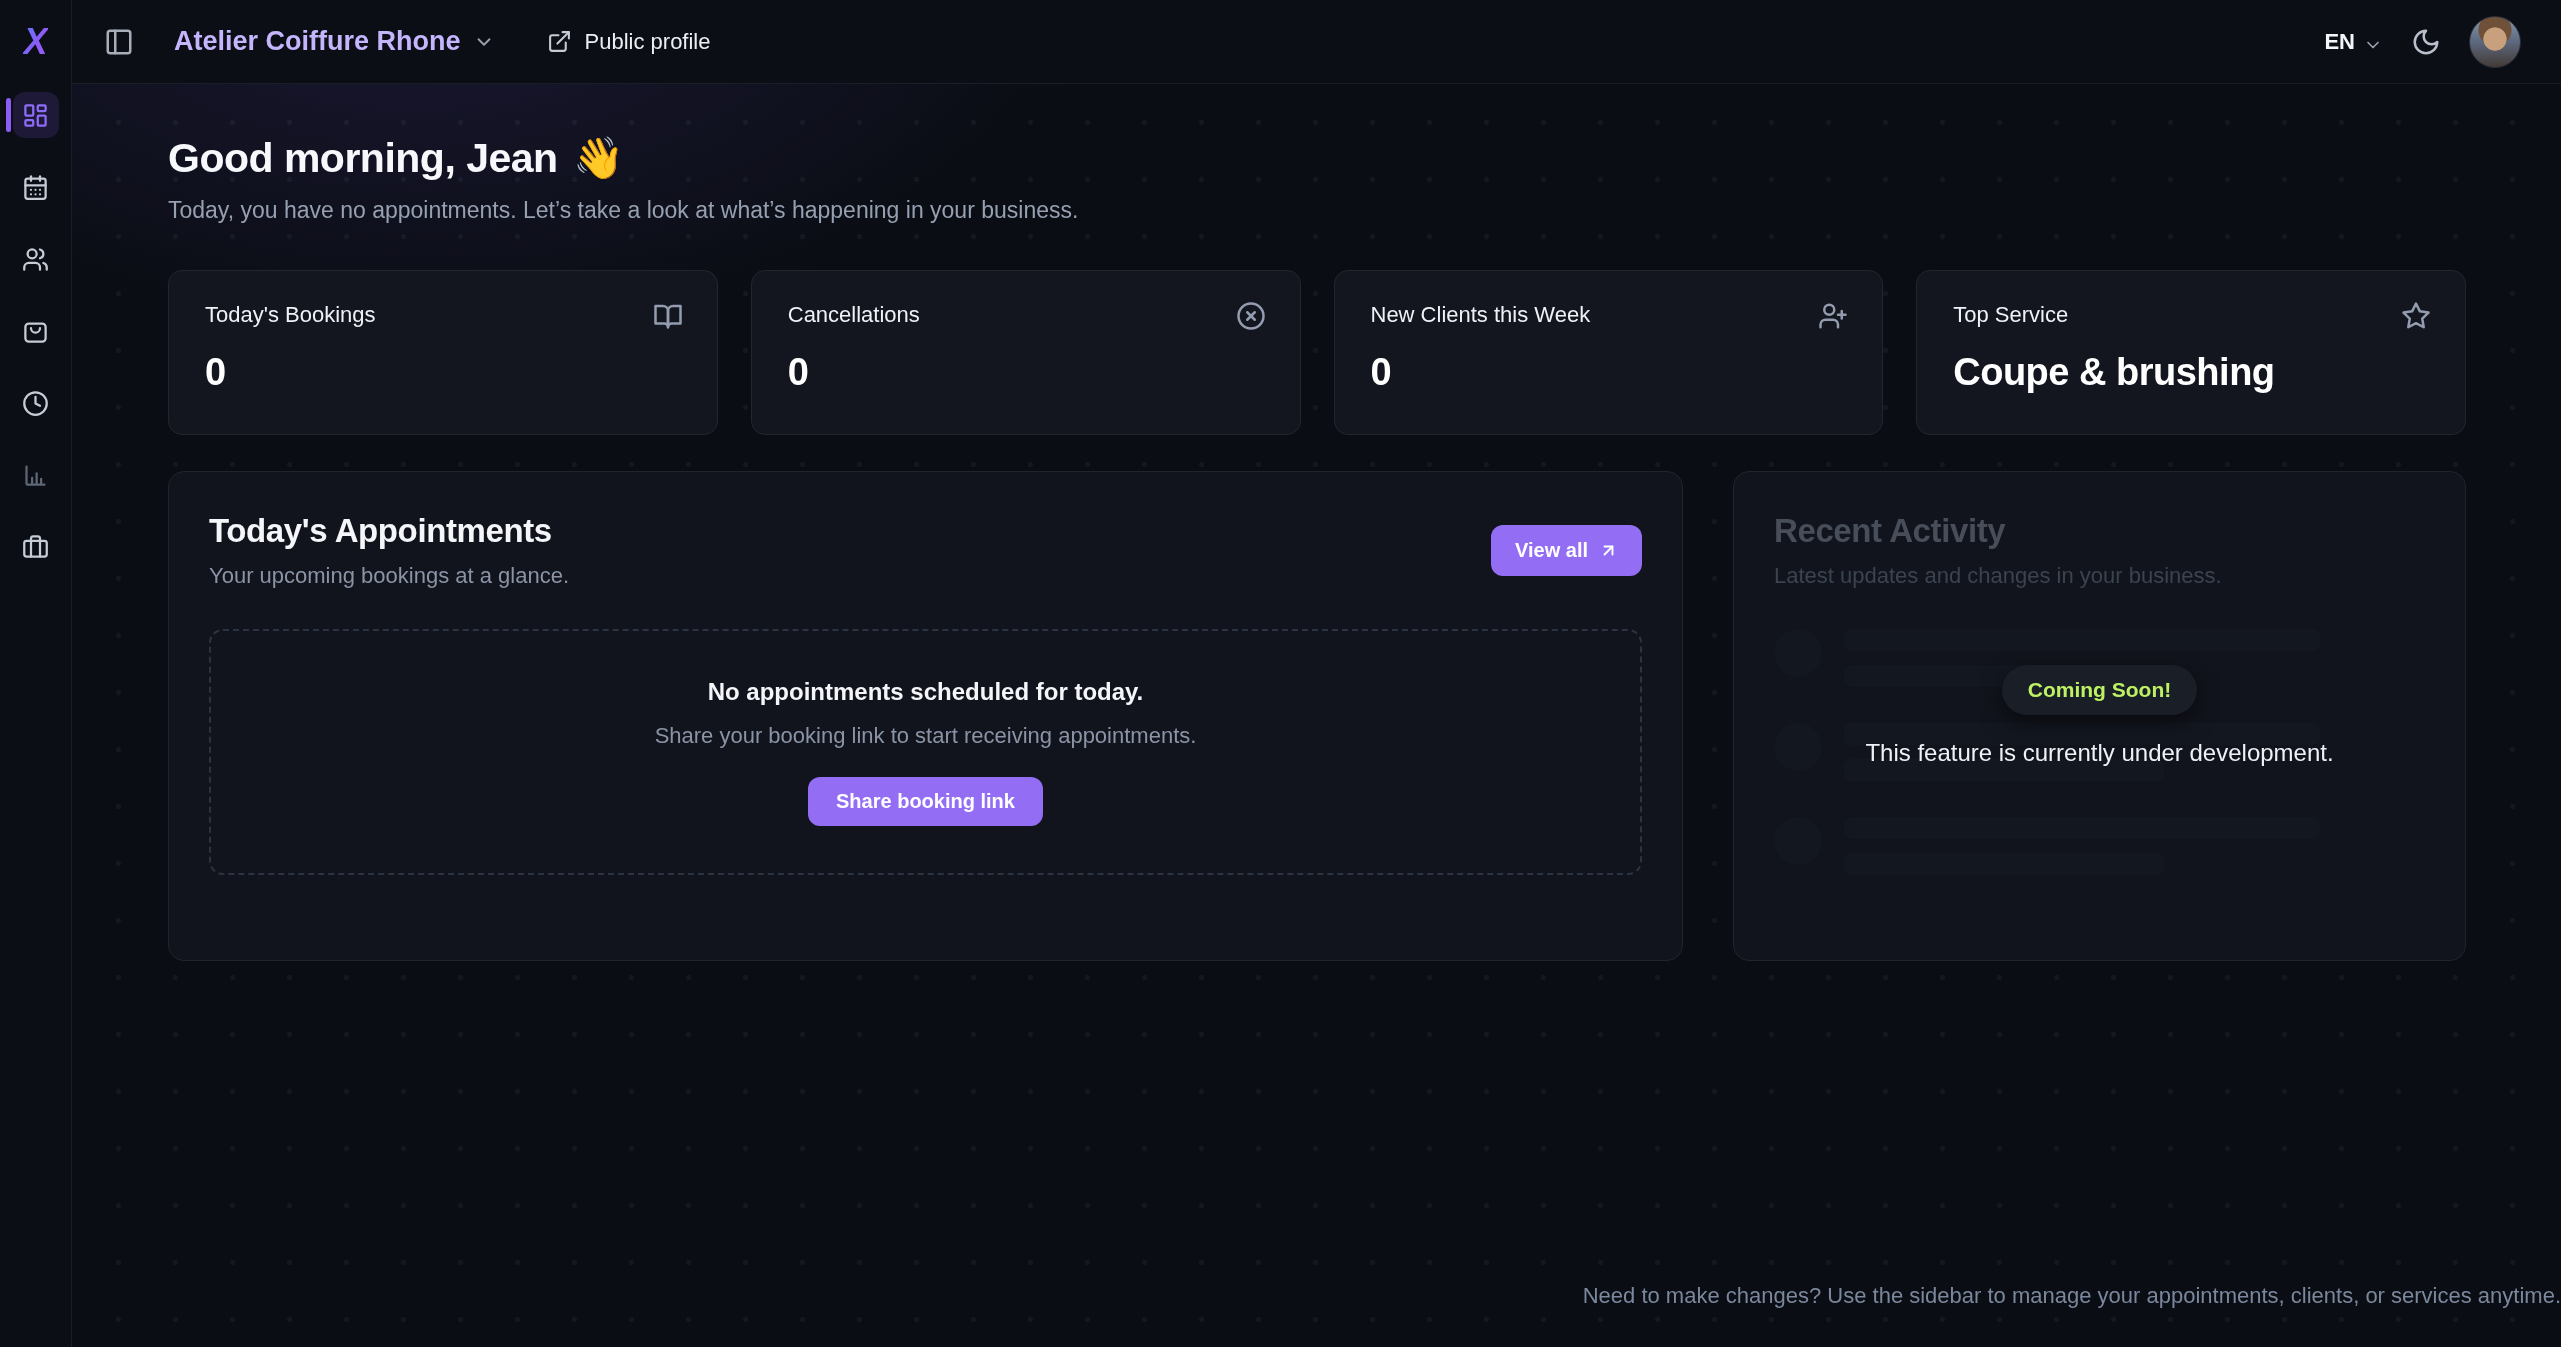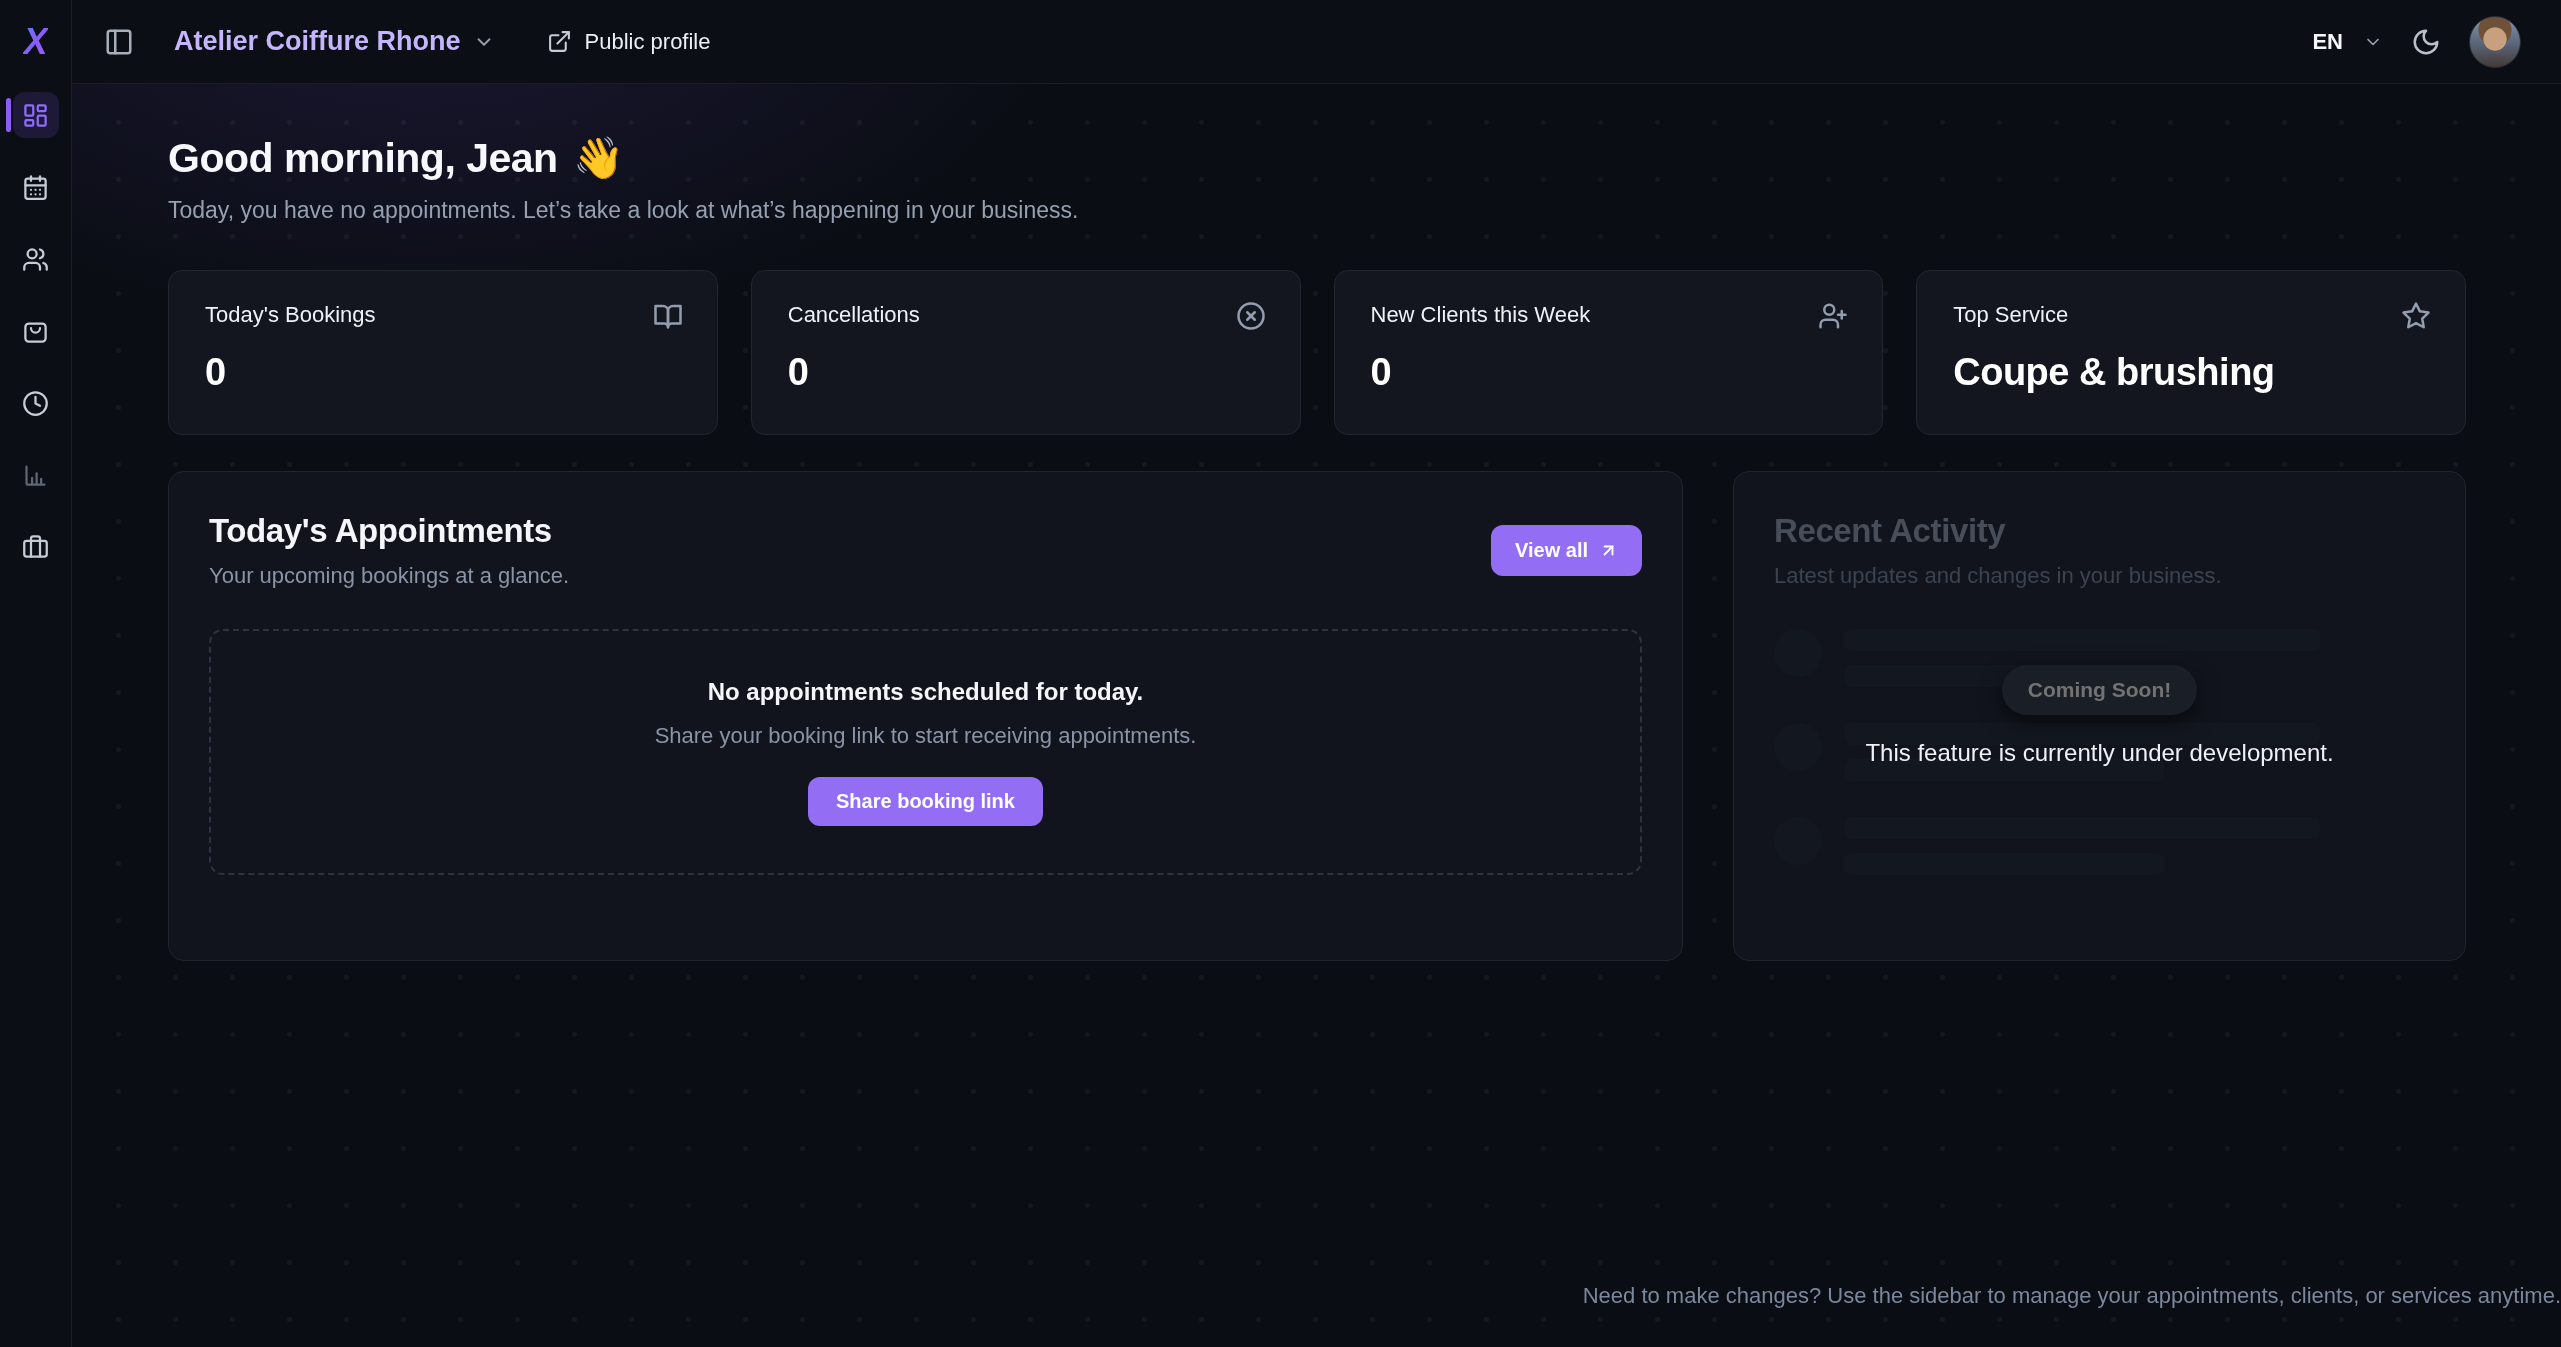--- a/index.html
+++ b/index.html
@@ -22,21 +22,21 @@
   
   .header { grid-column:2; background:#0b0e14; border-bottom:1px solid #1a1e27; display:flex; align-items:center; padding:0 40px 0 32px; }
   .icon-btn { background:transparent; border:none; color:#a7aeba; cursor:pointer; display:flex; align-items:center; justify-content:center; }
   .panel-toggle svg { width:30px; height:30px; }
   .biz-name { margin-left:40px; font-size:27px; font-weight:700; color:#c4b5fd; cursor:pointer; }
   .chev { width:22px; height:22px; color:#9aa1ad; margin-left:12px; cursor:pointer; }
   .pub-profile { margin-left:52px; display:flex; align-items:center; gap:13px; cursor:pointer; }
   .pub-profile svg { width:25px; height:25px; color:#c6ccd6; }
   .pub-profile span { font-size:22px; font-weight:400; color:#eceff4; }
   .header-right { margin-left:auto; display:flex; align-items:center; gap:28px; }
-  .lang { display:flex; align-items:center; gap:20px; cursor:pointer; }
+  .lang { display:flex; align-items:flex-end; gap:8px; cursor:pointer; }
   .lang span { font-size:22px; font-weight:700; color:#f4f6f9; }
   .lang svg { width:20px; height:20px; color:#9aa1ad; }
   .moon-btn svg { width:30px; height:30px; color:#b9c0cb; }
   .avatar { width:52px; height:52px; border-radius:50%; cursor:pointer; border:1px solid #2a2f3a;
     background:
       radial-gradient(circle at 50% 44%, #c9a07d 0 30%, transparent 32%),
       radial-gradient(circle at 50% 26%, #6e5138 0 36%, transparent 38%),
       linear-gradient(180deg,#8798ad 0%,#5d6a80 48%,#433a35 100%); }
 
   
@@ -70,21 +70,21 @@
   .recent .panel-title { color:#474d59; }
   .recent .panel-sub { color:#3c4350; }
   .skel { margin-top:40px; display:flex; flex-direction:column; gap:36px; opacity:0.5; }
   .skel-row { display:flex; gap:22px; align-items:flex-start; }
   .skel-circle { width:48px; height:48px; border-radius:50%; background:#151a24; flex:none; }
   .skel-lines { flex:1; display:flex; flex-direction:column; gap:14px; }
   .skel-bar { height:22px; border-radius:7px; background:#151a24; }
   .skel-bar.short { width:55%; }
   .skel-bar.long { width:82%; }
   .overlay { position:absolute; inset:0; display:flex; flex-direction:column; align-items:center; justify-content:center; gap:24px; }
-  .soon-badge { background:#1a1e26; border-radius:999px; padding:13px 26px; font-size:21px; font-weight:700; color:#737373; box-shadow:0 8px 22px rgba(0,0,0,0.5); }
+  .soon-badge { background:#1a1e26; border-radius:999px; padding:13px 26px; font-size:21px; font-weight:700; color:#bef264; box-shadow:0 8px 22px rgba(0,0,0,0.5); }
   .soon-msg { font-size:24px; font-weight:500; color:#eef1f6; }
 
   .footer-note { position:absolute; left:0; right:0; bottom:38px; text-align:right; font-size:22px; color:#7b879c; }
 
   svg { display:block; }
 </style>
 </head>
 <body>
 
 <div class="screen">

